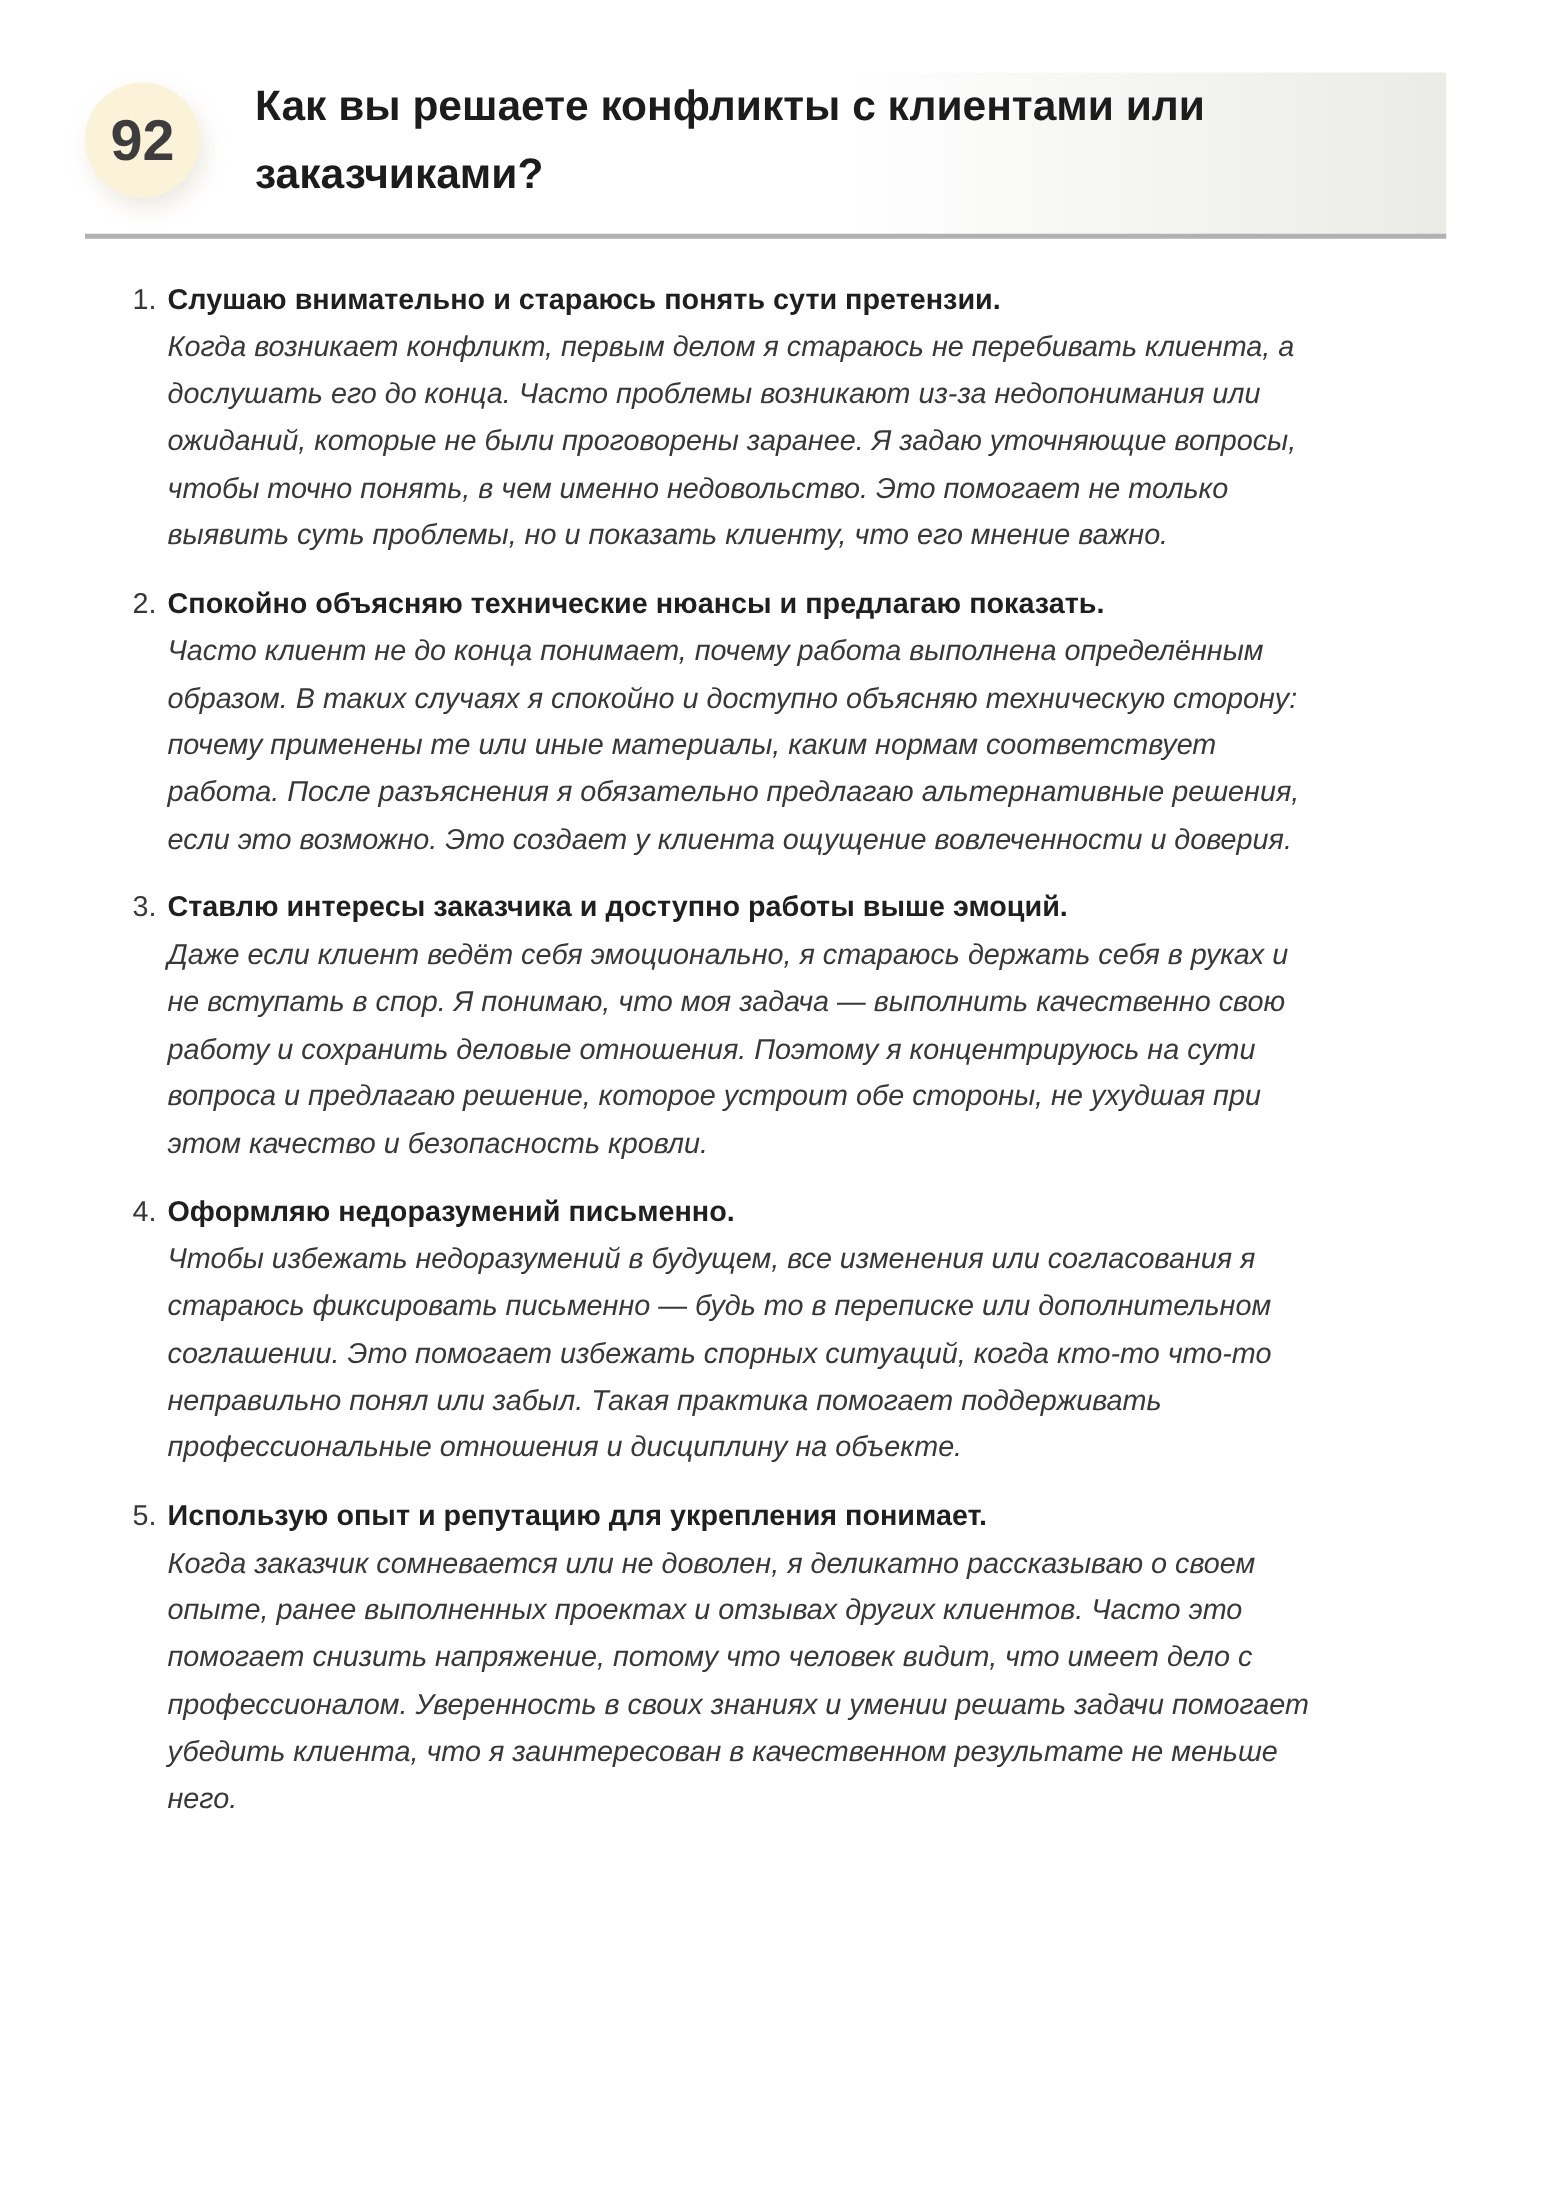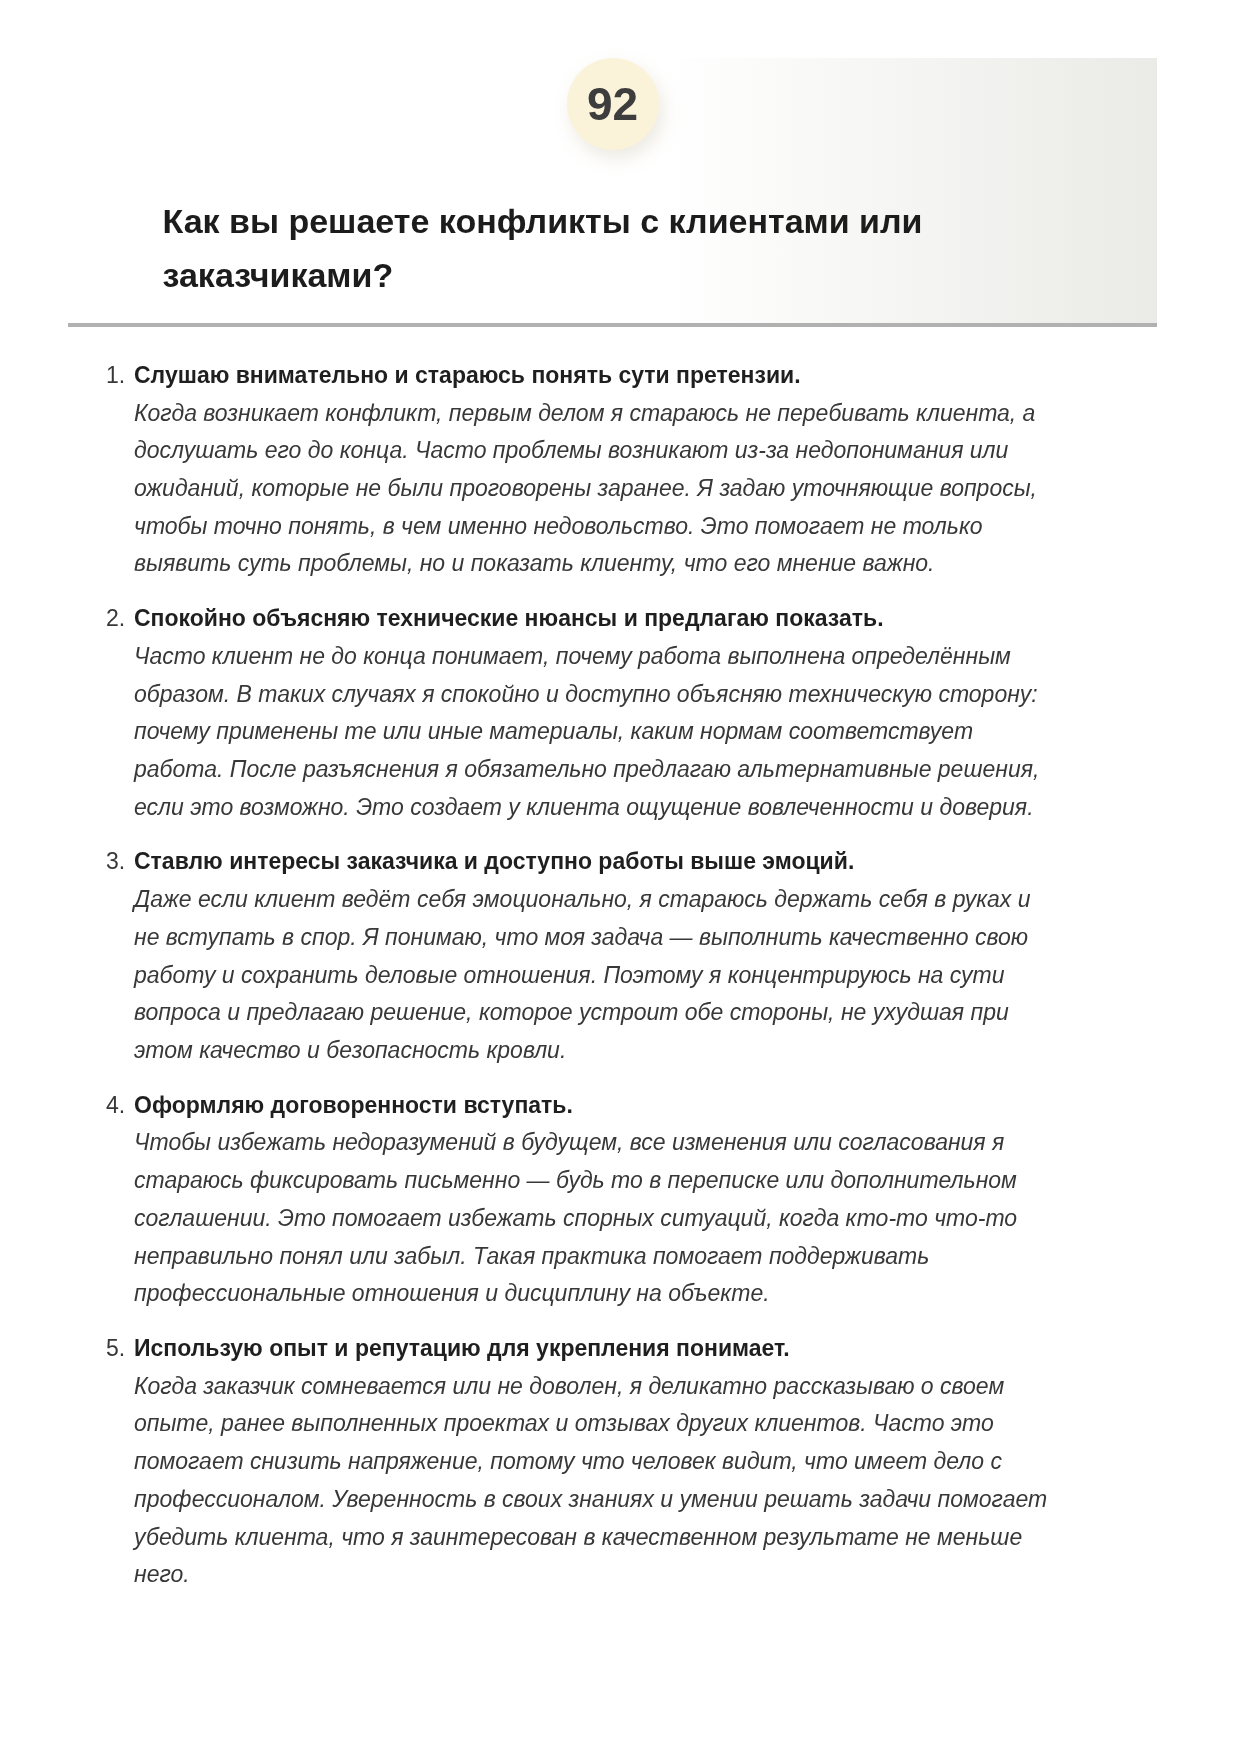--- a/index.html
+++ b/index.html
@@ -17,21 +17,20 @@
   }
   .header {
     display: flex;
     align-items: center;
     gap: 44px;
     margin: 58px 0 0 68px;
     width: 1089px;
     padding-bottom: 20px;
     border-bottom: 4px solid var(--divider, #b1b1b1);
     background: linear-gradient(90deg, rgba(235,235,231,0) 55%, rgba(232,232,228,0.9) 100%);
-    flex-direction: column;
   }
   .badge {
     flex: 0 0 auto;
     width: 92px;
     height: 92px;
     border-radius: 50%;
     background: var(--badge-bg, #faf3da);
     display: flex;
     align-items: center;
     justify-content: center;
@@ -105,21 +104,21 @@
       <div class="item-number">3.</div>
       <div>
         <div class="item-heading">Ставлю интересы заказчика и доступно работы выше эмоций.</div>
         <p class="item-body">Даже если клиент ведёт себя эмоционально, я стараюсь держать себя в руках и не вступать в спор. Я понимаю, что моя задача — выполнить качественно свою работу и сохранить деловые отношения. Поэтому я концентрируюсь на сути вопроса и предлагаю решение, которое устроит обе стороны, не ухудшая при этом качество и безопасность кровли.</p>
       </div>
     </div>
 
     <div class="item">
       <div class="item-number">4.</div>
       <div>
-        <div class="item-heading">Оформляю договоренности вступать.</div>
+        <div class="item-heading">Оформляю недоразумений письменно.</div>
         <p class="item-body">Чтобы избежать недоразумений в будущем, все изменения или согласования я стараюсь фиксировать письменно — будь то в переписке или дополнительном соглашении. Это помогает избежать спорных ситуаций, когда кто-то что-то неправильно понял или забыл. Такая практика помогает поддерживать профессиональные отношения и дисциплину на объекте.</p>
       </div>
     </div>
 
     <div class="item">
       <div class="item-number">5.</div>
       <div>
         <div class="item-heading">Использую опыт и репутацию для укрепления понимает.</div>
         <p class="item-body">Когда заказчик сомневается или не доволен, я деликатно рассказываю о своем опыте, ранее выполненных проектах и отзывах других клиентов. Часто это помогает снизить напряжение, потому что человек видит, что имеет дело с профессионалом. Уверенность в своих знаниях и умении решать задачи помогает убедить клиента, что я заинтересован в качественном результате не меньше него.</p>
       </div>

